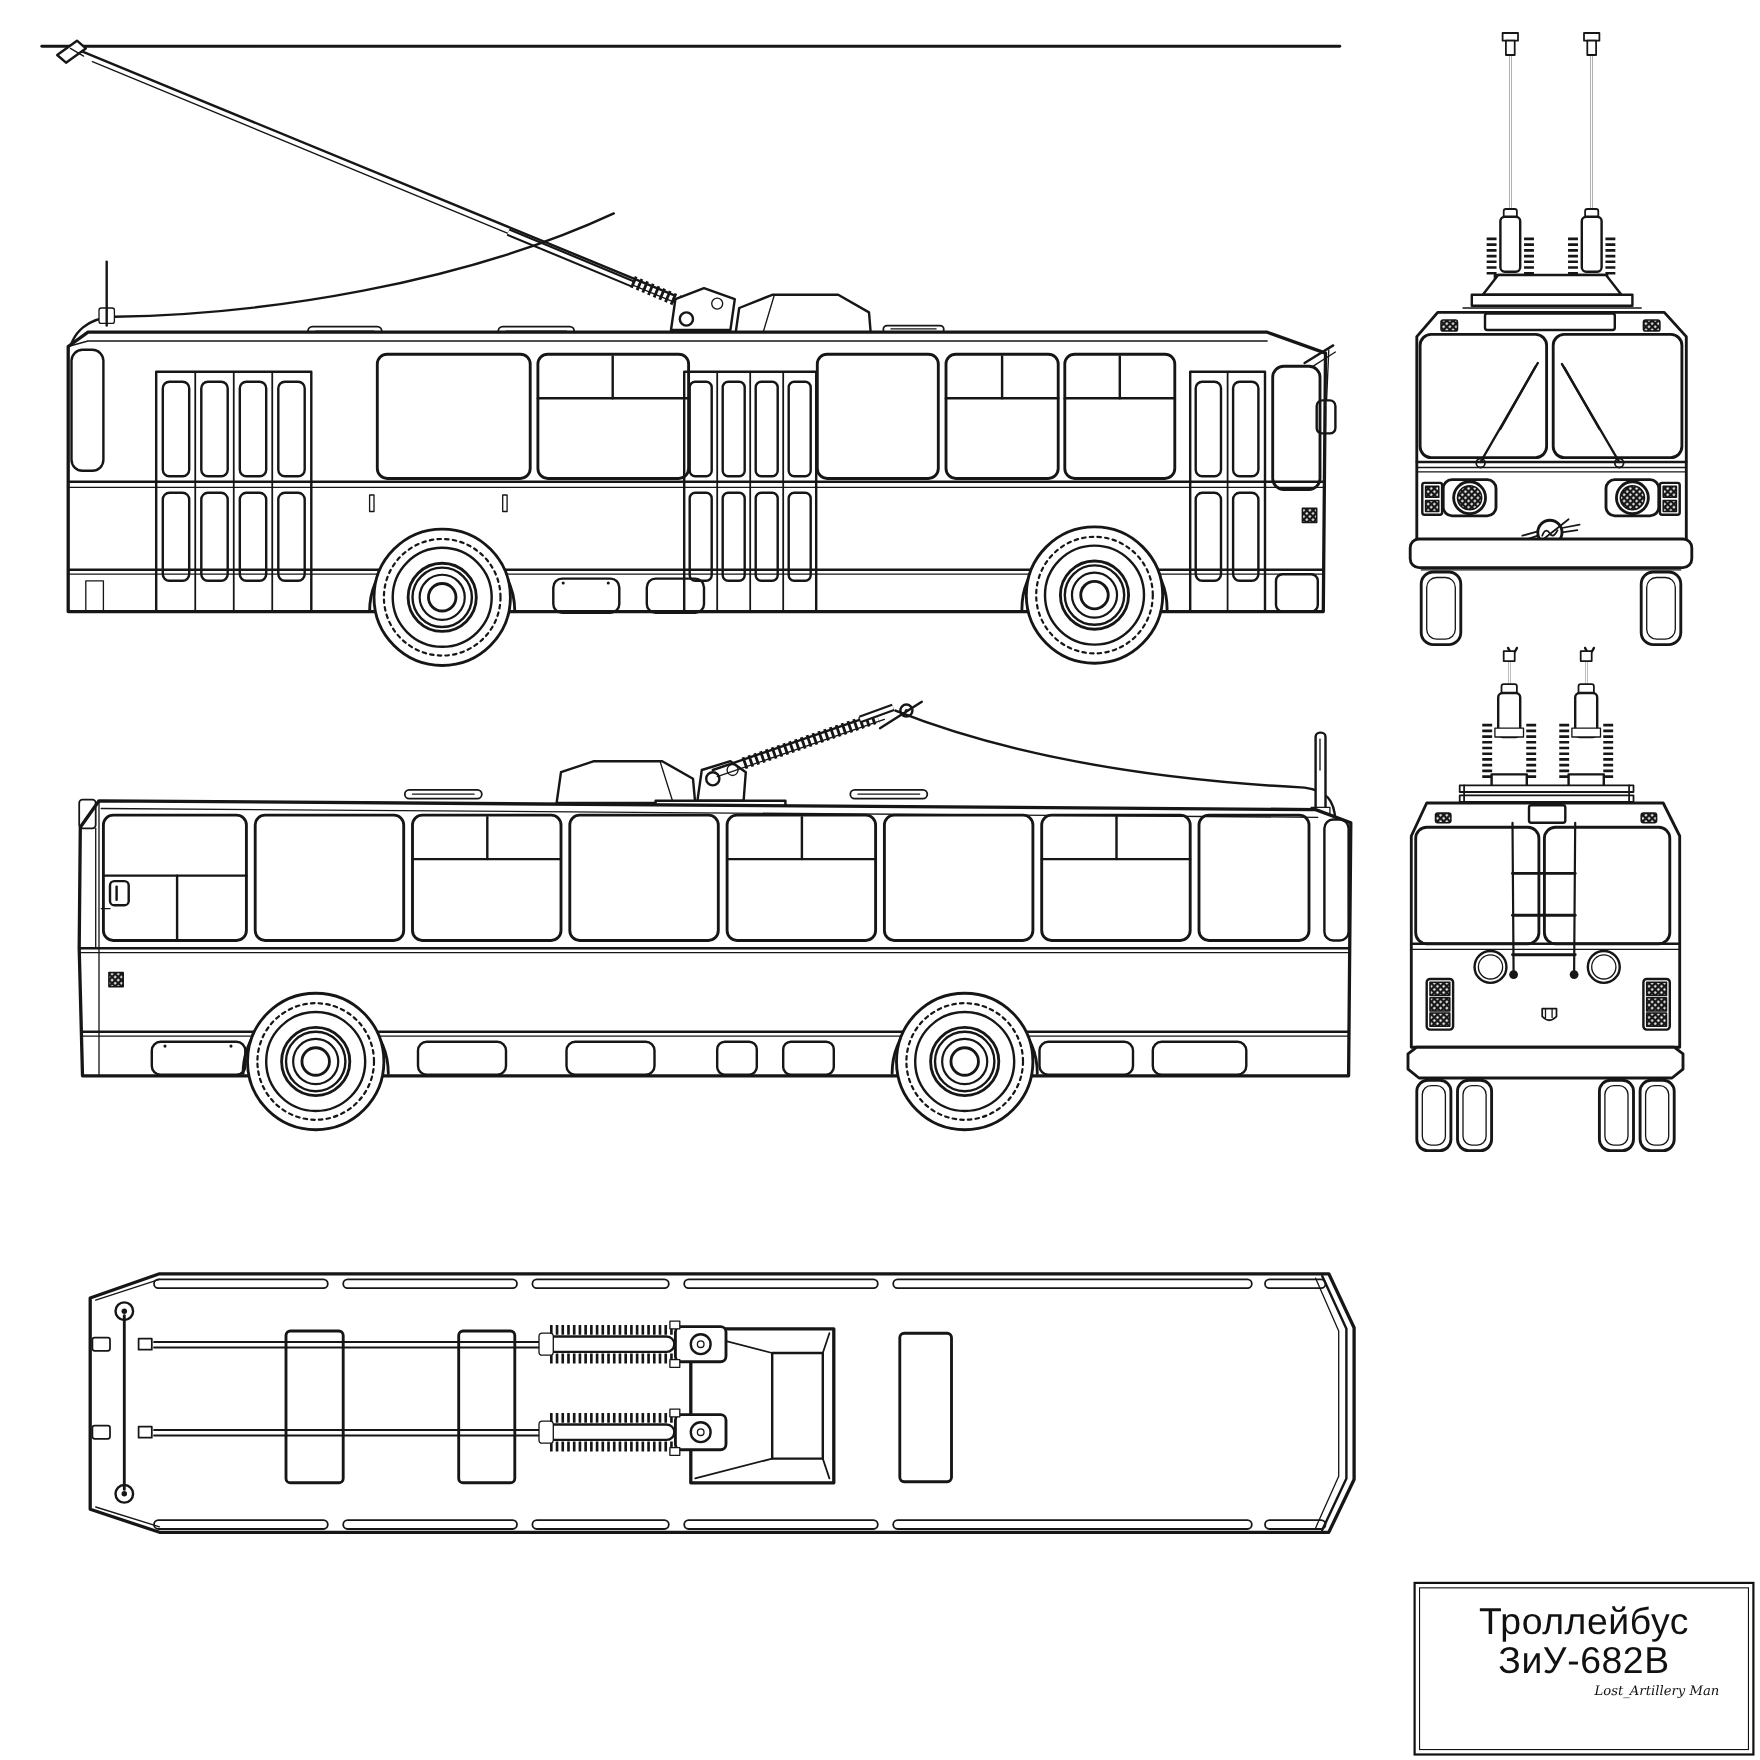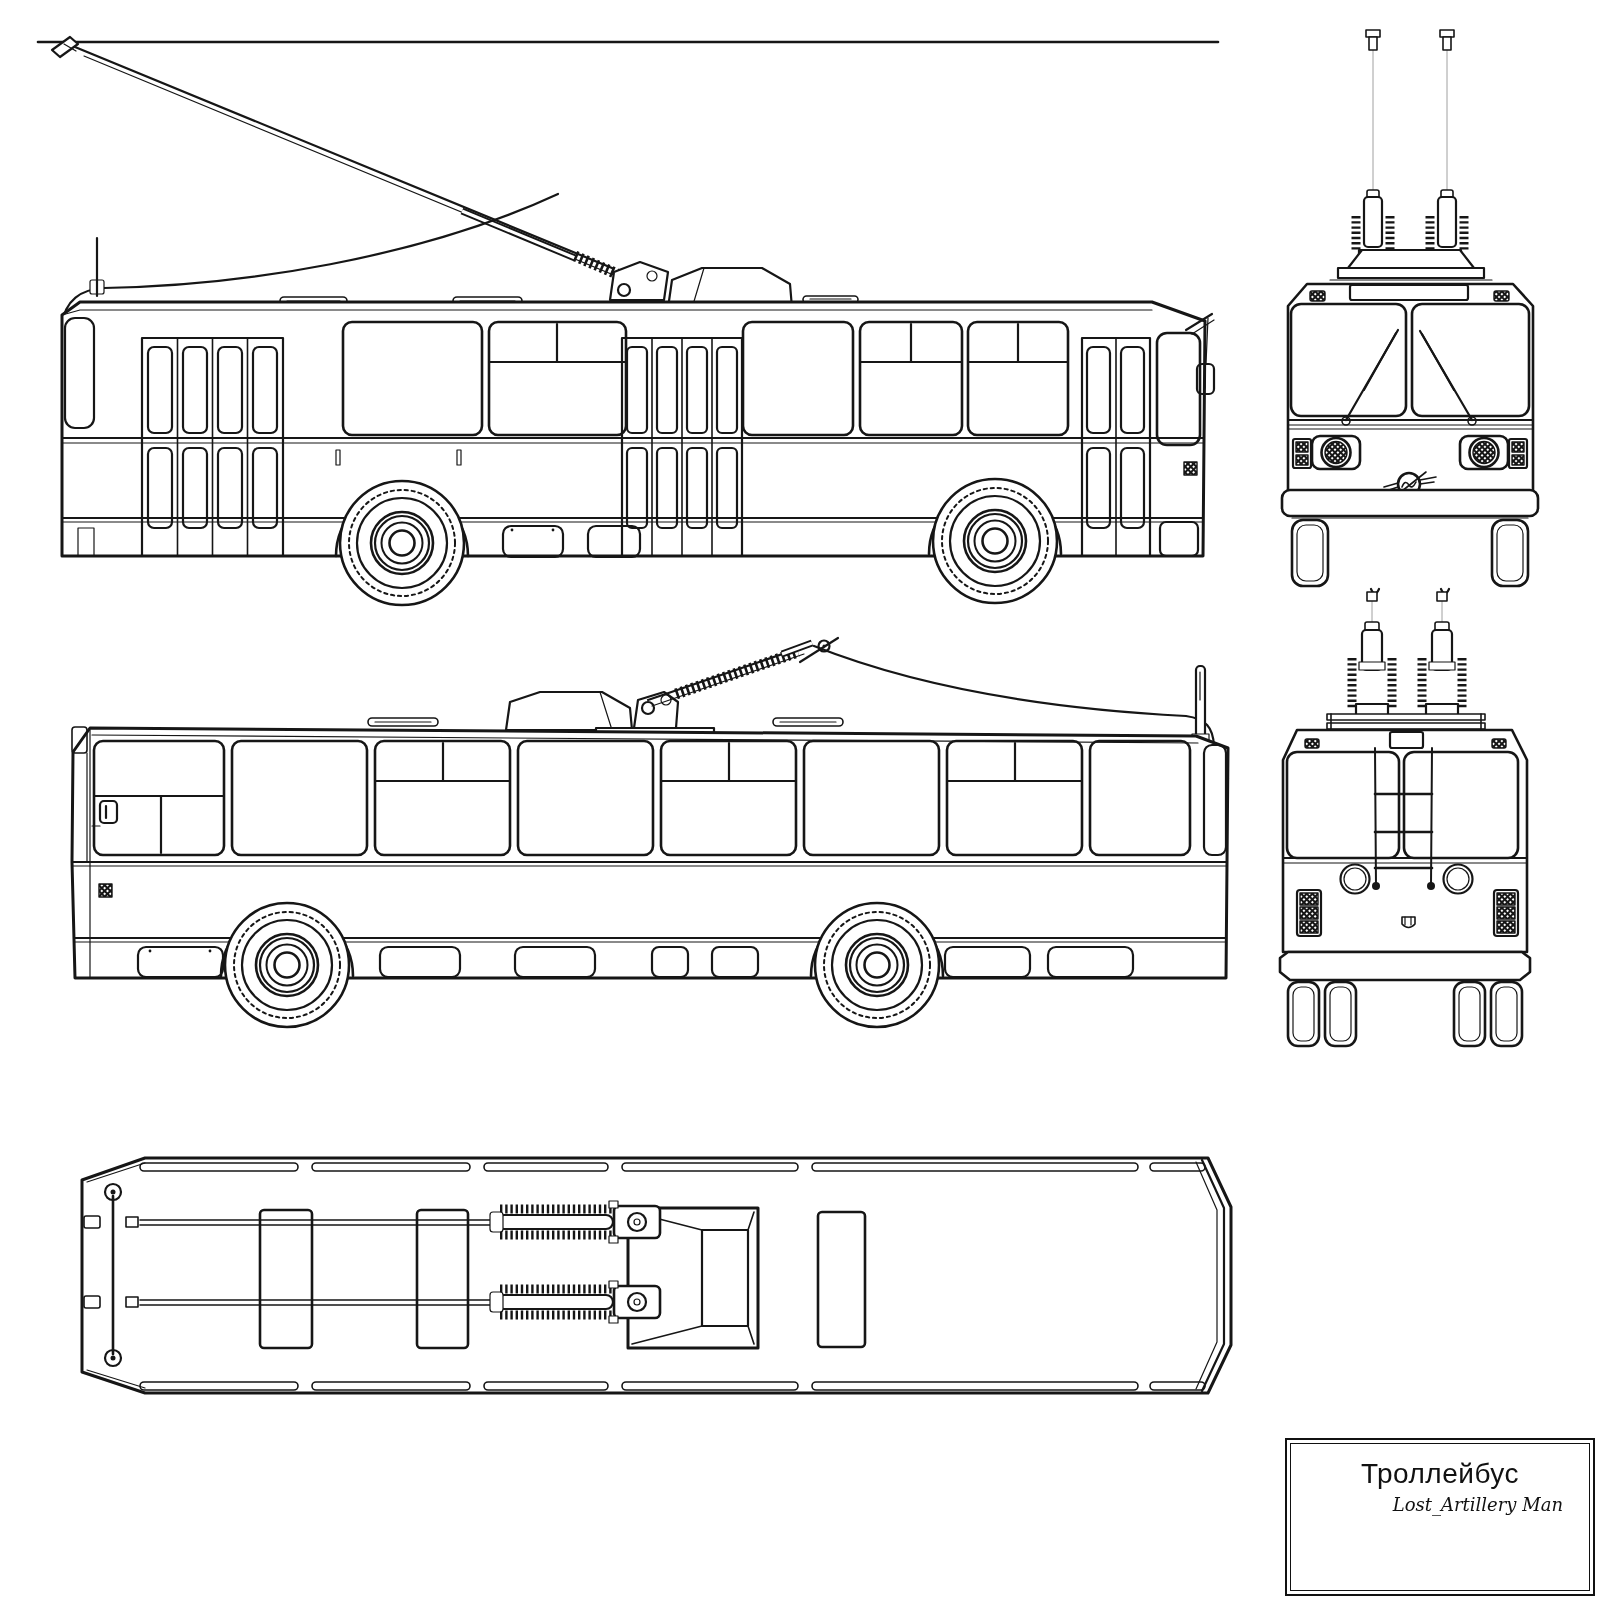--- a/index.html
+++ b/index.html
@@ -10,22 +10,22 @@
   .s1{stroke-width:1.2}.s15{stroke-width:1.6}.s2{stroke-width:2.2}.s25{stroke-width:2.6}.s3{stroke-width:3}
   .w{fill:#fff}.hp{fill:url(#hp);stroke-width:1.4}.dot{fill:#161616;stroke:none}
   .spring{stroke-width:11;stroke-dasharray:2.6 3;stroke-linecap:butt}
   .spring2{stroke-width:9;stroke-dasharray:2.4 2.8;stroke-linecap:butt}
   .tube{stroke-width:7;stroke-linecap:butt}
   .tubein{stroke:#fff;stroke-width:3.2;stroke-linecap:butt}
   .polein{stroke:#fff;stroke-width:1.6;stroke-linecap:butt}
   .tb{position:absolute;left:1285px;top:1438px;width:310px;height:158px;border:2.5px solid #111;background:#fff;box-sizing:border-box}
   .tb-in{position:absolute;left:3px;top:3px;right:3px;bottom:3px;border:1.5px solid #111;box-sizing:border-box;
          display:flex;flex-direction:column;justify-content:flex-start;padding-top:12px}
-  .tb-line{font-size:28px;line-height:36px;text-align:center;letter-spacing:.5px}
-  .tb-sig{font-family:"DejaVu Serif",serif;font-style:italic;font-size:18px;text-align:right;padding-right:26px;margin-top:2px}
+  .tb-line{font-size:34px;line-height:36px;text-align:center;letter-spacing:.5px}
+  .tb-sig{font-family:"DejaVu Serif",serif;font-style:italic;font-size:12px;text-align:right;padding-right:26px;margin-top:2px}
 </style>
 </head>
 <body>
 
 <div class="stage">
 <svg width="1600" height="1600" viewBox="0 0 1600 1600">
 <defs>
   <pattern id="hp" width="4" height="4" patternUnits="userSpaceOnUse" patternTransform="rotate(45)">
     <rect width="4" height="4" fill="#fff" stroke="none"></rect>
     <line x1="0" y1="0" x2="0" y2="4" stroke="#444" stroke-width="1.5"></line>
@@ -454,16 +454,17 @@
           <circle cx="637" cy="1302" r="3" class="s1"></circle>
     <rect x="609" y="1281" width="9" height="7" class="w s1"></rect>
           <rect x="609" y="1316" width="9" height="7" class="w s1"></rect>
   </g>
 </g>
 </svg>
 
 <div class="tb">
   <div class="tb-in">
     <div class="tb-line">Троллейбус</div>
+    <div class="tb-line">ЗиУ-682В</div>
     <div class="tb-sig">Lost_Artillery Man</div>
   </div>
 </div>
 </div>
 
 </body></html>

